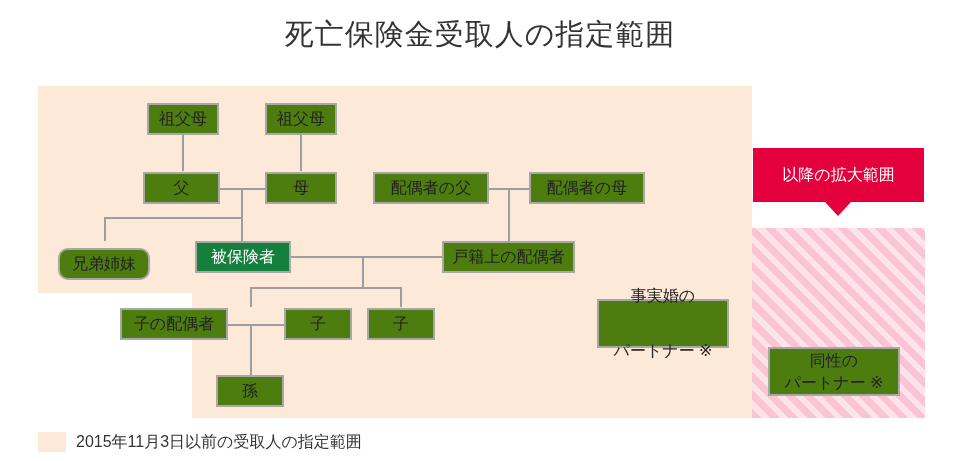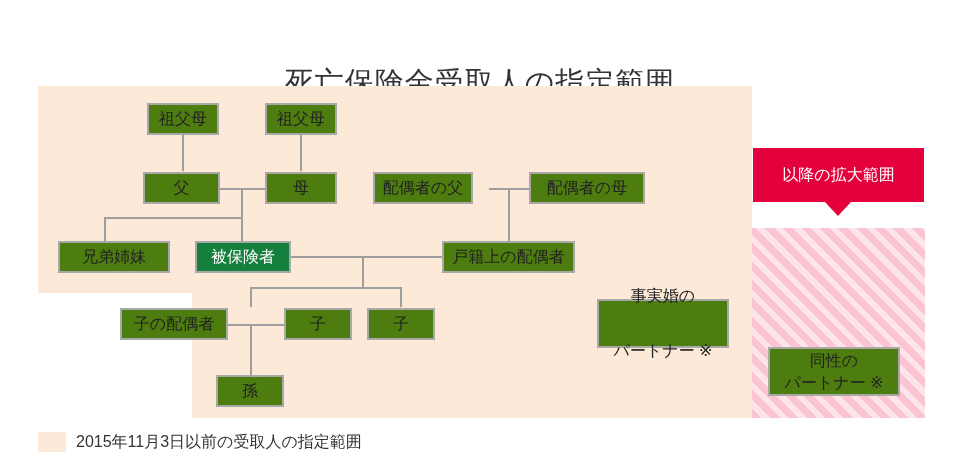--- a/index.html
+++ b/index.html
@@ -25,21 +25,20 @@
     position: absolute;
     left: 0;
     top: 14px;
     width: 960px;
     text-align: center;
     font-size: 29px;
     line-height: 40px;
     color: #333333;
     letter-spacing: 1px;
     white-space: nowrap;
-    margin-top: 48px;
   }
 
   
   .region-peach-top {
     position: absolute;
     left: 38px;
     top: 86px;
     width: 714px;
     height: 207px;
     background: #fce9d7;
@@ -199,24 +198,24 @@
 
   <div class="ln ln-h" style="left:228px; top:324px; width:56px;"></div>
 
   <div class="ln ln-v" style="left:250px; top:324px; height:51px;"></div>
 
   <div class="node" style="left:147px; top:103px; width:72px; height:32px;">祖父母</div>
   <div class="node" style="left:265px; top:103px; width:72px; height:32px;">祖父母</div>
 
   <div class="node" style="left:143px; top:172px; width:77px; height:32px;">父</div>
   <div class="node" style="left:265px; top:172px; width:72px; height:32px;">母</div>
-  <div class="node" style="left:373px; top:172px; width:100px; height:32px;">配偶者の父</div>
+  <div class="node" style="left:373px; top:172px; width:116px; height:32px;">配偶者の父</div>
   <div class="node" style="left:529px; top:172px; width:116px; height:32px;">配偶者の母</div>
 
-  <div class="node" style="left:58px; top:241px; width:112px; height:32px;">兄弟姉妹</div>
+  <div class="node" style="left:58px; top:248px; width:92px; height:32px;border-radius:10px;">兄弟姉妹</div>
   <div class="node highlight" style="left:195px; top:241px; width:96px; height:32px;">被保険者</div>
   <div class="node" style="left:442px; top:241px; width:133px; height:32px;">戸籍上の配偶者</div>
 
   <div class="node" style="left:120px; top:308px; width:108px; height:32px;">子の配偶者</div>
   <div class="node" style="left:284px; top:308px; width:68px; height:32px;">子</div>
   <div class="node" style="left:367px; top:308px; width:68px; height:32px;">子</div>
 
   <div class="node" style="left:216px; top:375px; width:68px; height:32px;">孫</div>
 
   <div class="node two-line" style="left:597px; top:299px; width:132px; height:49px;gap:33px;">

